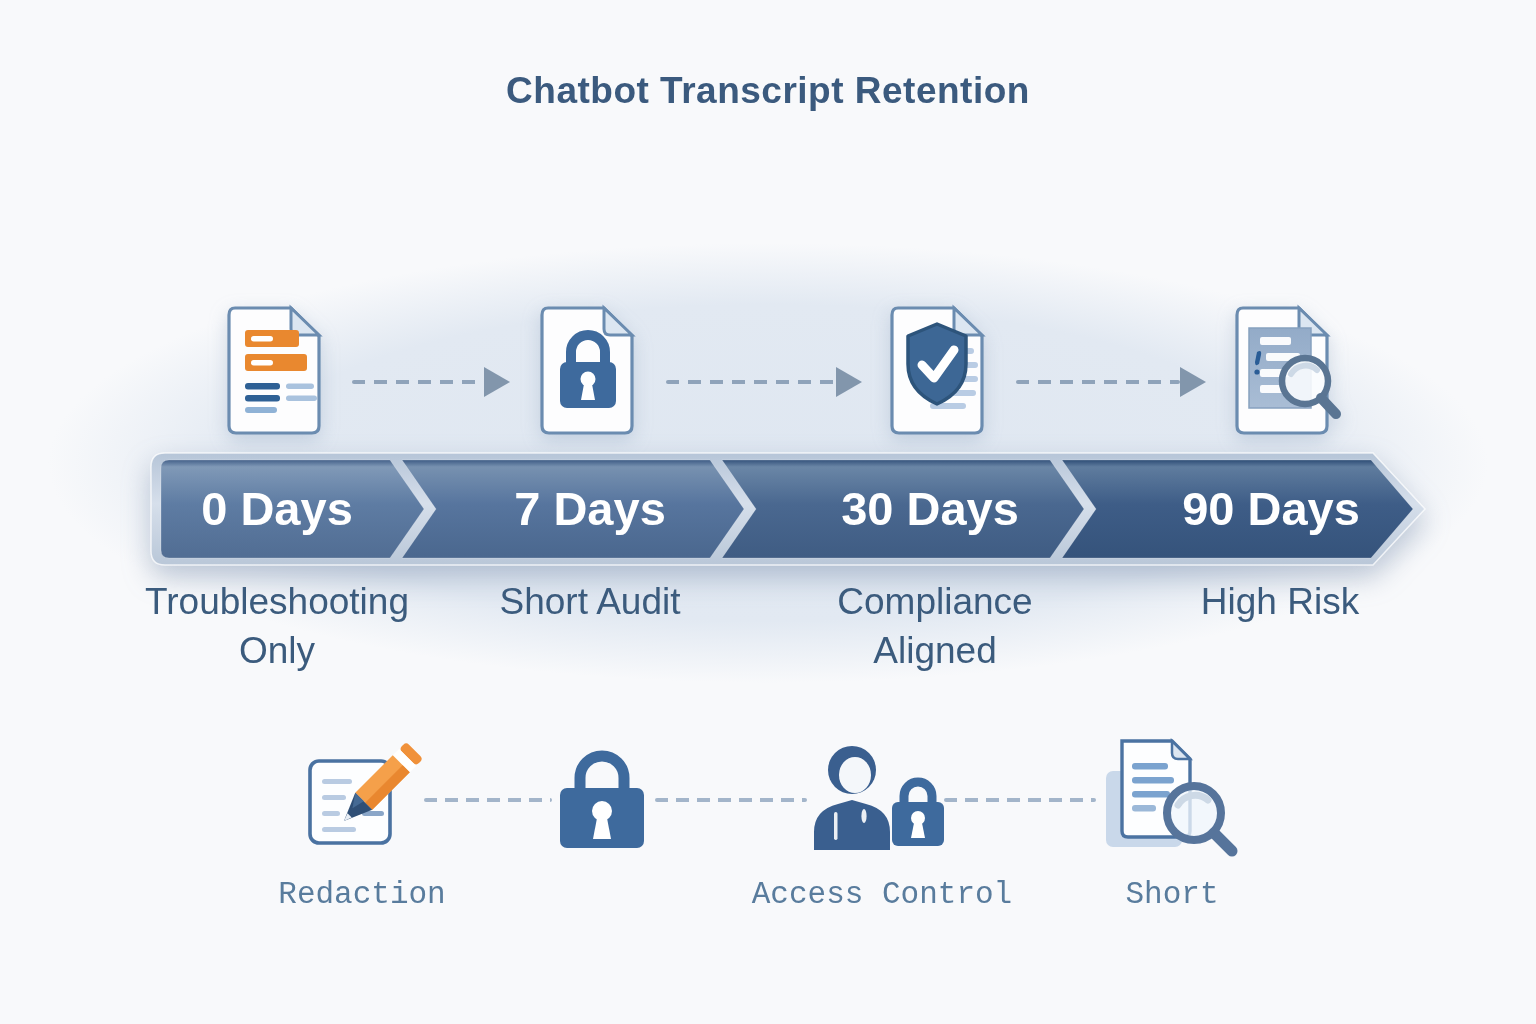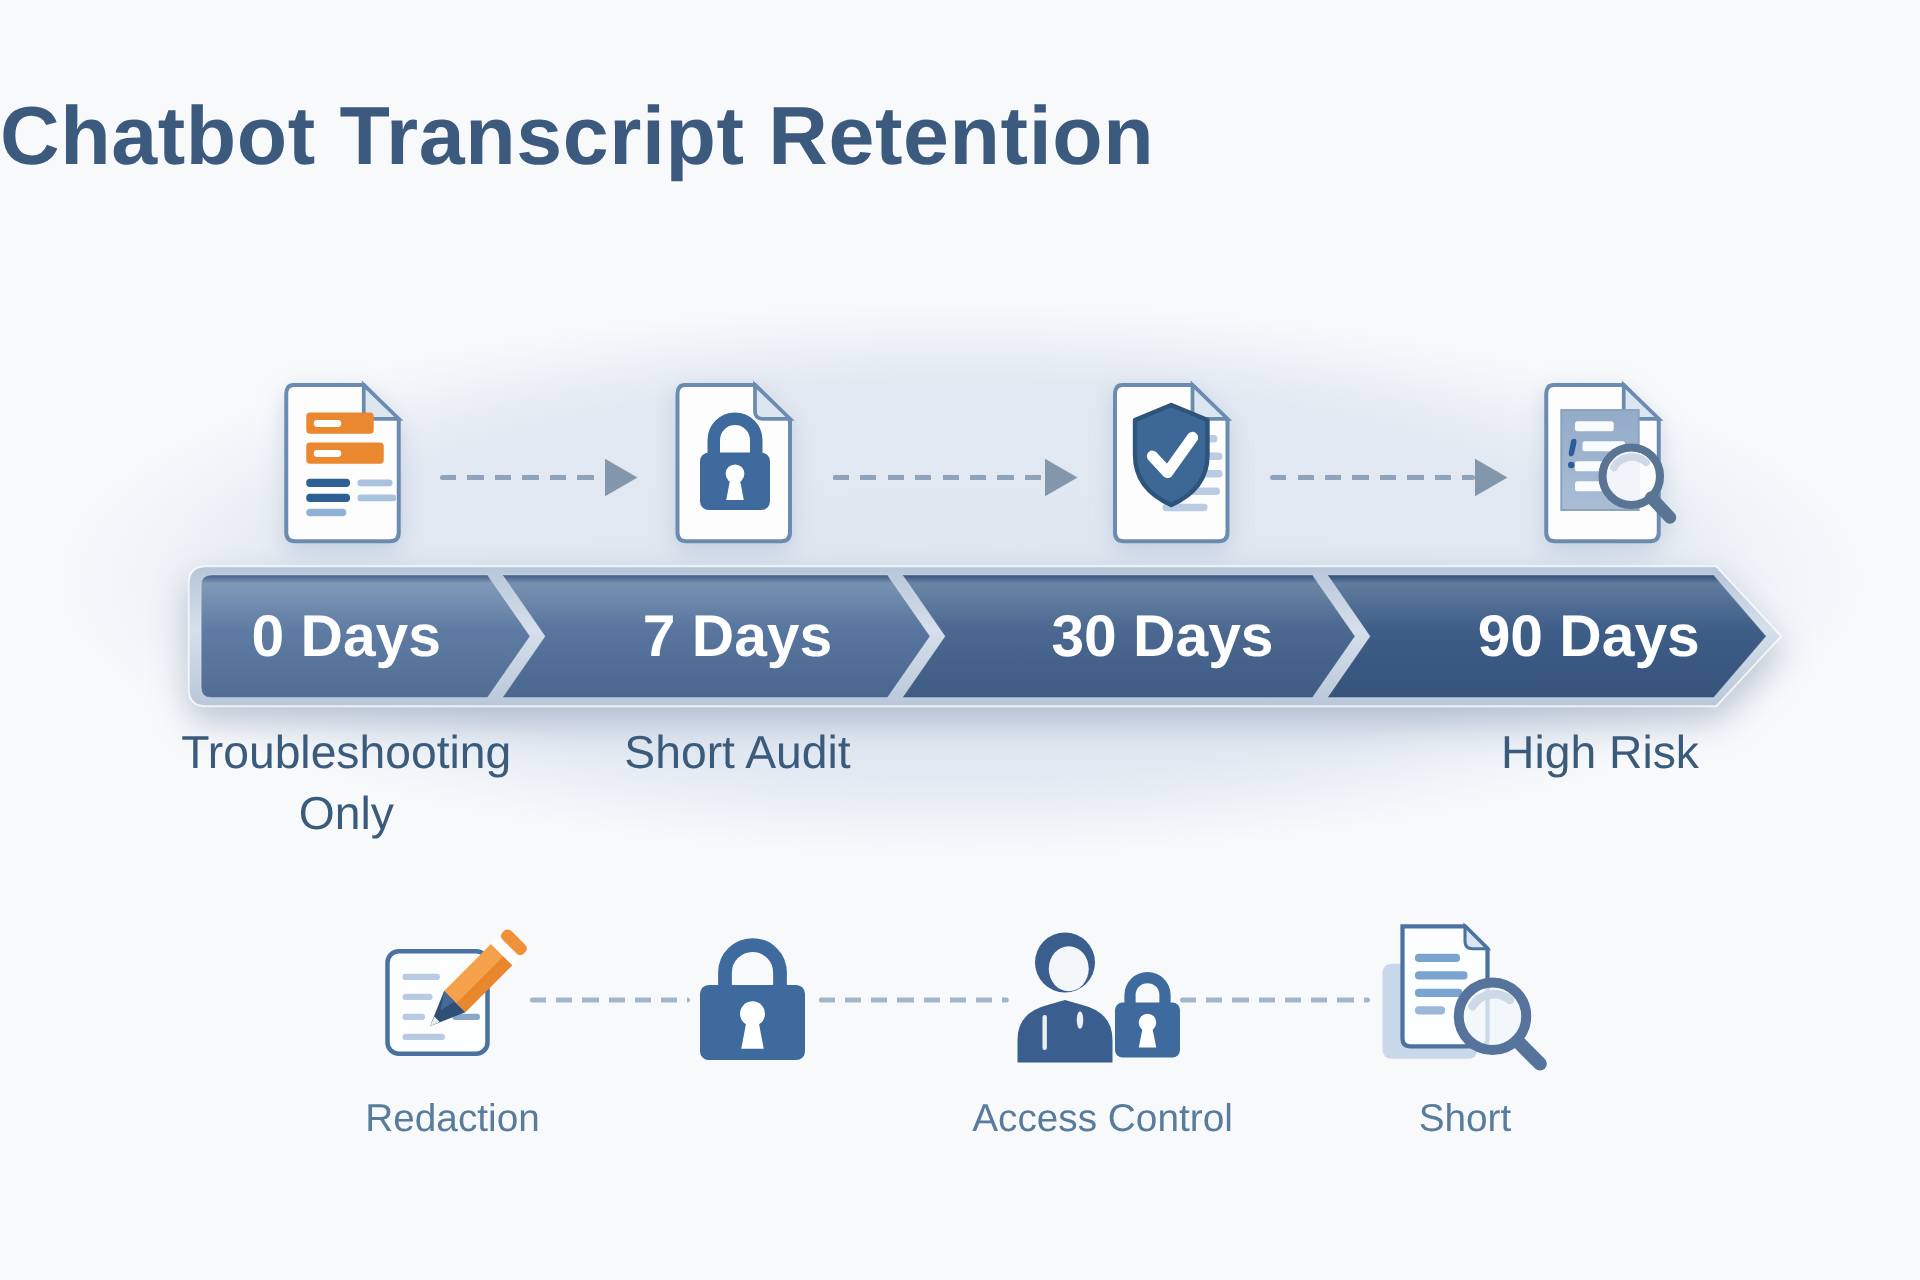--- a/index.html
+++ b/index.html
@@ -2,22 +2,22 @@
 <html><head>
 <meta charset="utf-8">
 <style>
   html,body{margin:0;padding:0;background:#f8f9fb;}
   #canvas{
     position:relative;width:1536px;height:1024px;overflow:hidden;
     background:#f8f9fb;
     font-family:"Liberation Sans",sans-serif;
   }
   .page-title{
-    position:absolute;left:0;right:0;top:70px;
-    font-size:66px;font-weight:600;color:#3b5a7e;letter-spacing:.5px;
+    position:absolute;left:0;right:0;top:70px;text-align:center;
+    font-size:37px;font-weight:600;color:#3b5a7e;letter-spacing:.5px;
   }
   .bg-ellipse{
     position:absolute;left:48px;top:243px;width:1440px;height:440px;border-radius:50%;
     background:radial-gradient(closest-side,#dfe7f1 0%,#e2e9f2 72%,rgba(231,238,245,0) 100%);
   }
   .icon-svg{position:absolute;filter:drop-shadow(0 6px 9px rgba(120,145,175,.28));}
   .icon-svg.flat{filter:none;}
   .dash-arrow{position:absolute;display:flex;align-items:center;height:30px;}
   .dash-line{
     flex:1;height:4px;border-radius:2px;
@@ -35,21 +35,21 @@
     filter:drop-shadow(0 12px 14px rgba(84,110,146,.35));}
   #timeline-banner text{
     font-family:"Liberation Sans",sans-serif;font-weight:bold;font-size:47px;fill:#ffffff;
   }
   .stage-label{
     position:absolute;top:578px;text-align:center;white-space:pre-line;
     font-size:37px;line-height:1.32;color:#3b5b7d;
   }
   .safeguard-label{
     position:absolute;top:877px;text-align:center;
-    font-size:31px;color:#597c9d;
+    font-size:31px;color:#597c9d;font-family:Liberation Mono, monospace;
   }
 </style>
 </head>
 <body>
 
 <div id="canvas">
 
   <div class="bg-ellipse"></div>
 
   <div class="page-title">Chatbot Transcript Retention</div>
@@ -164,20 +164,22 @@
     <path d="M919 8 H1228 L1270 57 L1228 106 H919 L953 57 Z" fill="url(#g4)" stroke="rgba(255,255,255,0.22)" stroke-width="1"></path>
     <text x="134" y="73" text-anchor="middle">0 Days</text>
     <text x="447" y="73" text-anchor="middle">7 Days</text>
     <text x="787" y="73" text-anchor="middle">30 Days</text>
     <text x="1128" y="73" text-anchor="middle">90 Days</text>
   </svg>
 
   <div class="stage-label" style="left:97px;width:360px">Troubleshooting
 Only</div>
   <div class="stage-label" style="left:410px;width:360px">Short Audit</div>
+  <div class="stage-label" style="left:755px;width:360px">Compliance
+Aligned</div>
   <div class="stage-label" style="left:1100px;width:360px">High Risk</div>
 
   <div class="dash-plain" style="left:424px;top:798px;width:128px"></div>
   <div class="dash-plain" style="left:655px;top:798px;width:152px"></div>
   <div class="dash-plain" style="left:944px;top:798px;width:152px"></div>
 
   <svg class="icon-svg flat" style="left:300px;top:735px" width="125" height="125" viewBox="0 0 125 125">
     <rect x="10" y="26" width="80" height="82" rx="9" fill="#fdfeff" stroke="#4a72a1" stroke-width="3.6"></rect>
     <rect x="22" y="44" width="30" height="5" rx="2.5" fill="#b9cbe2"></rect>
     <rect x="22" y="60" width="24" height="5" rx="2.5" fill="#b9cbe2"></rect>

